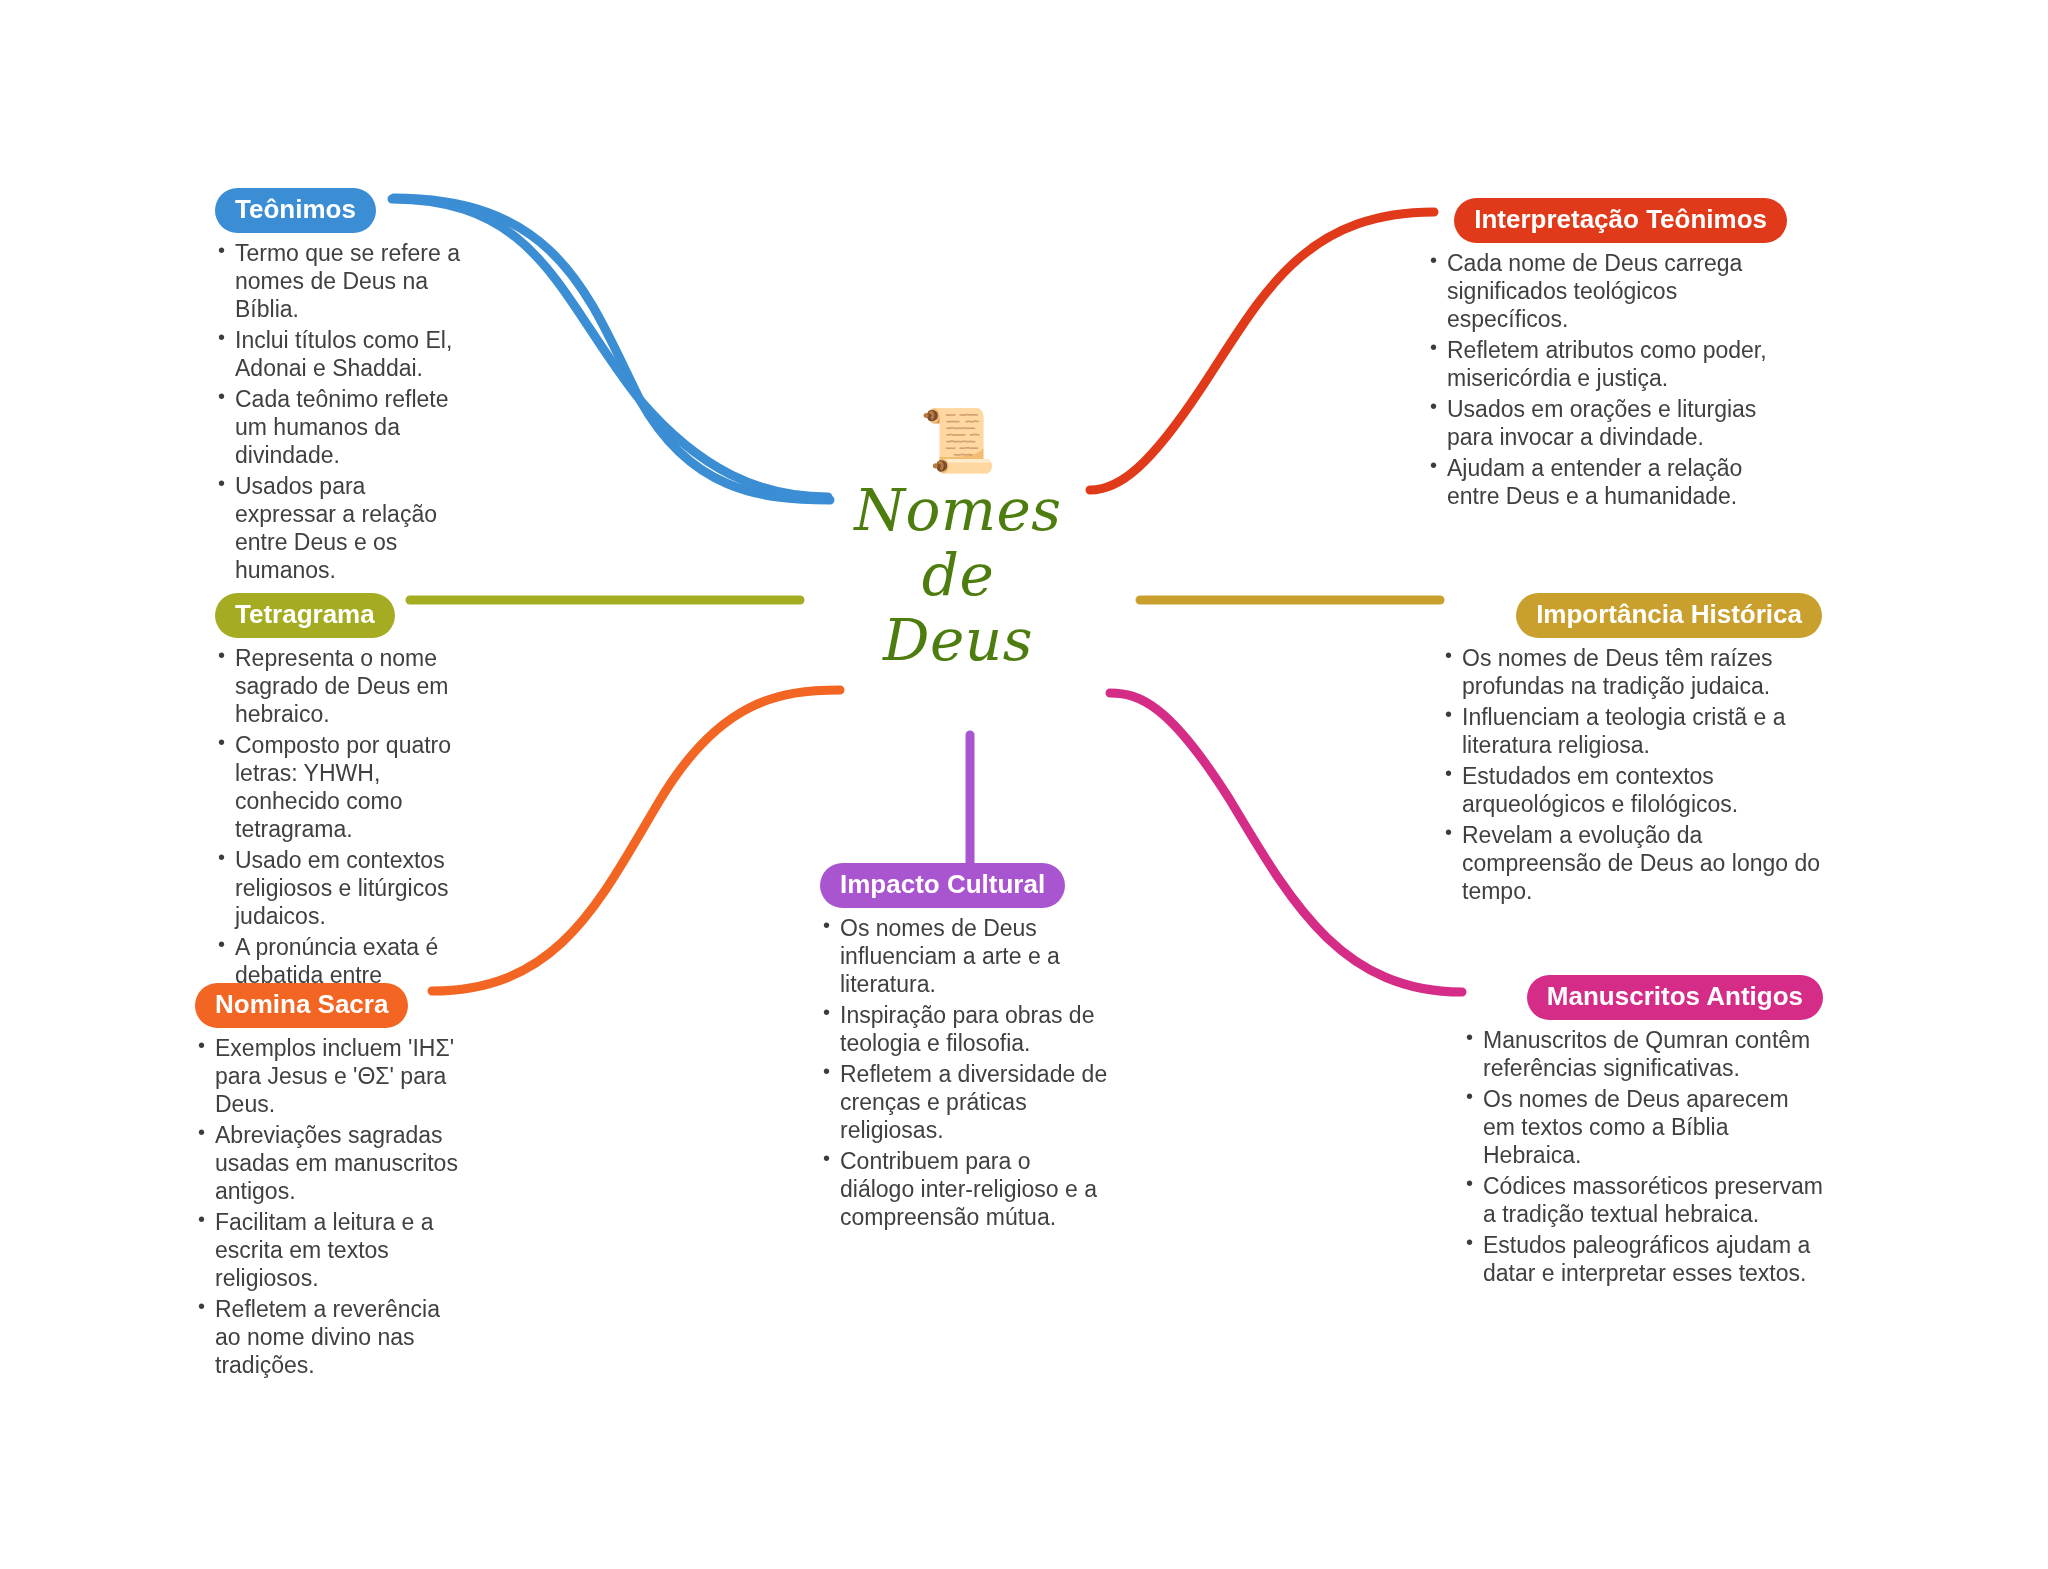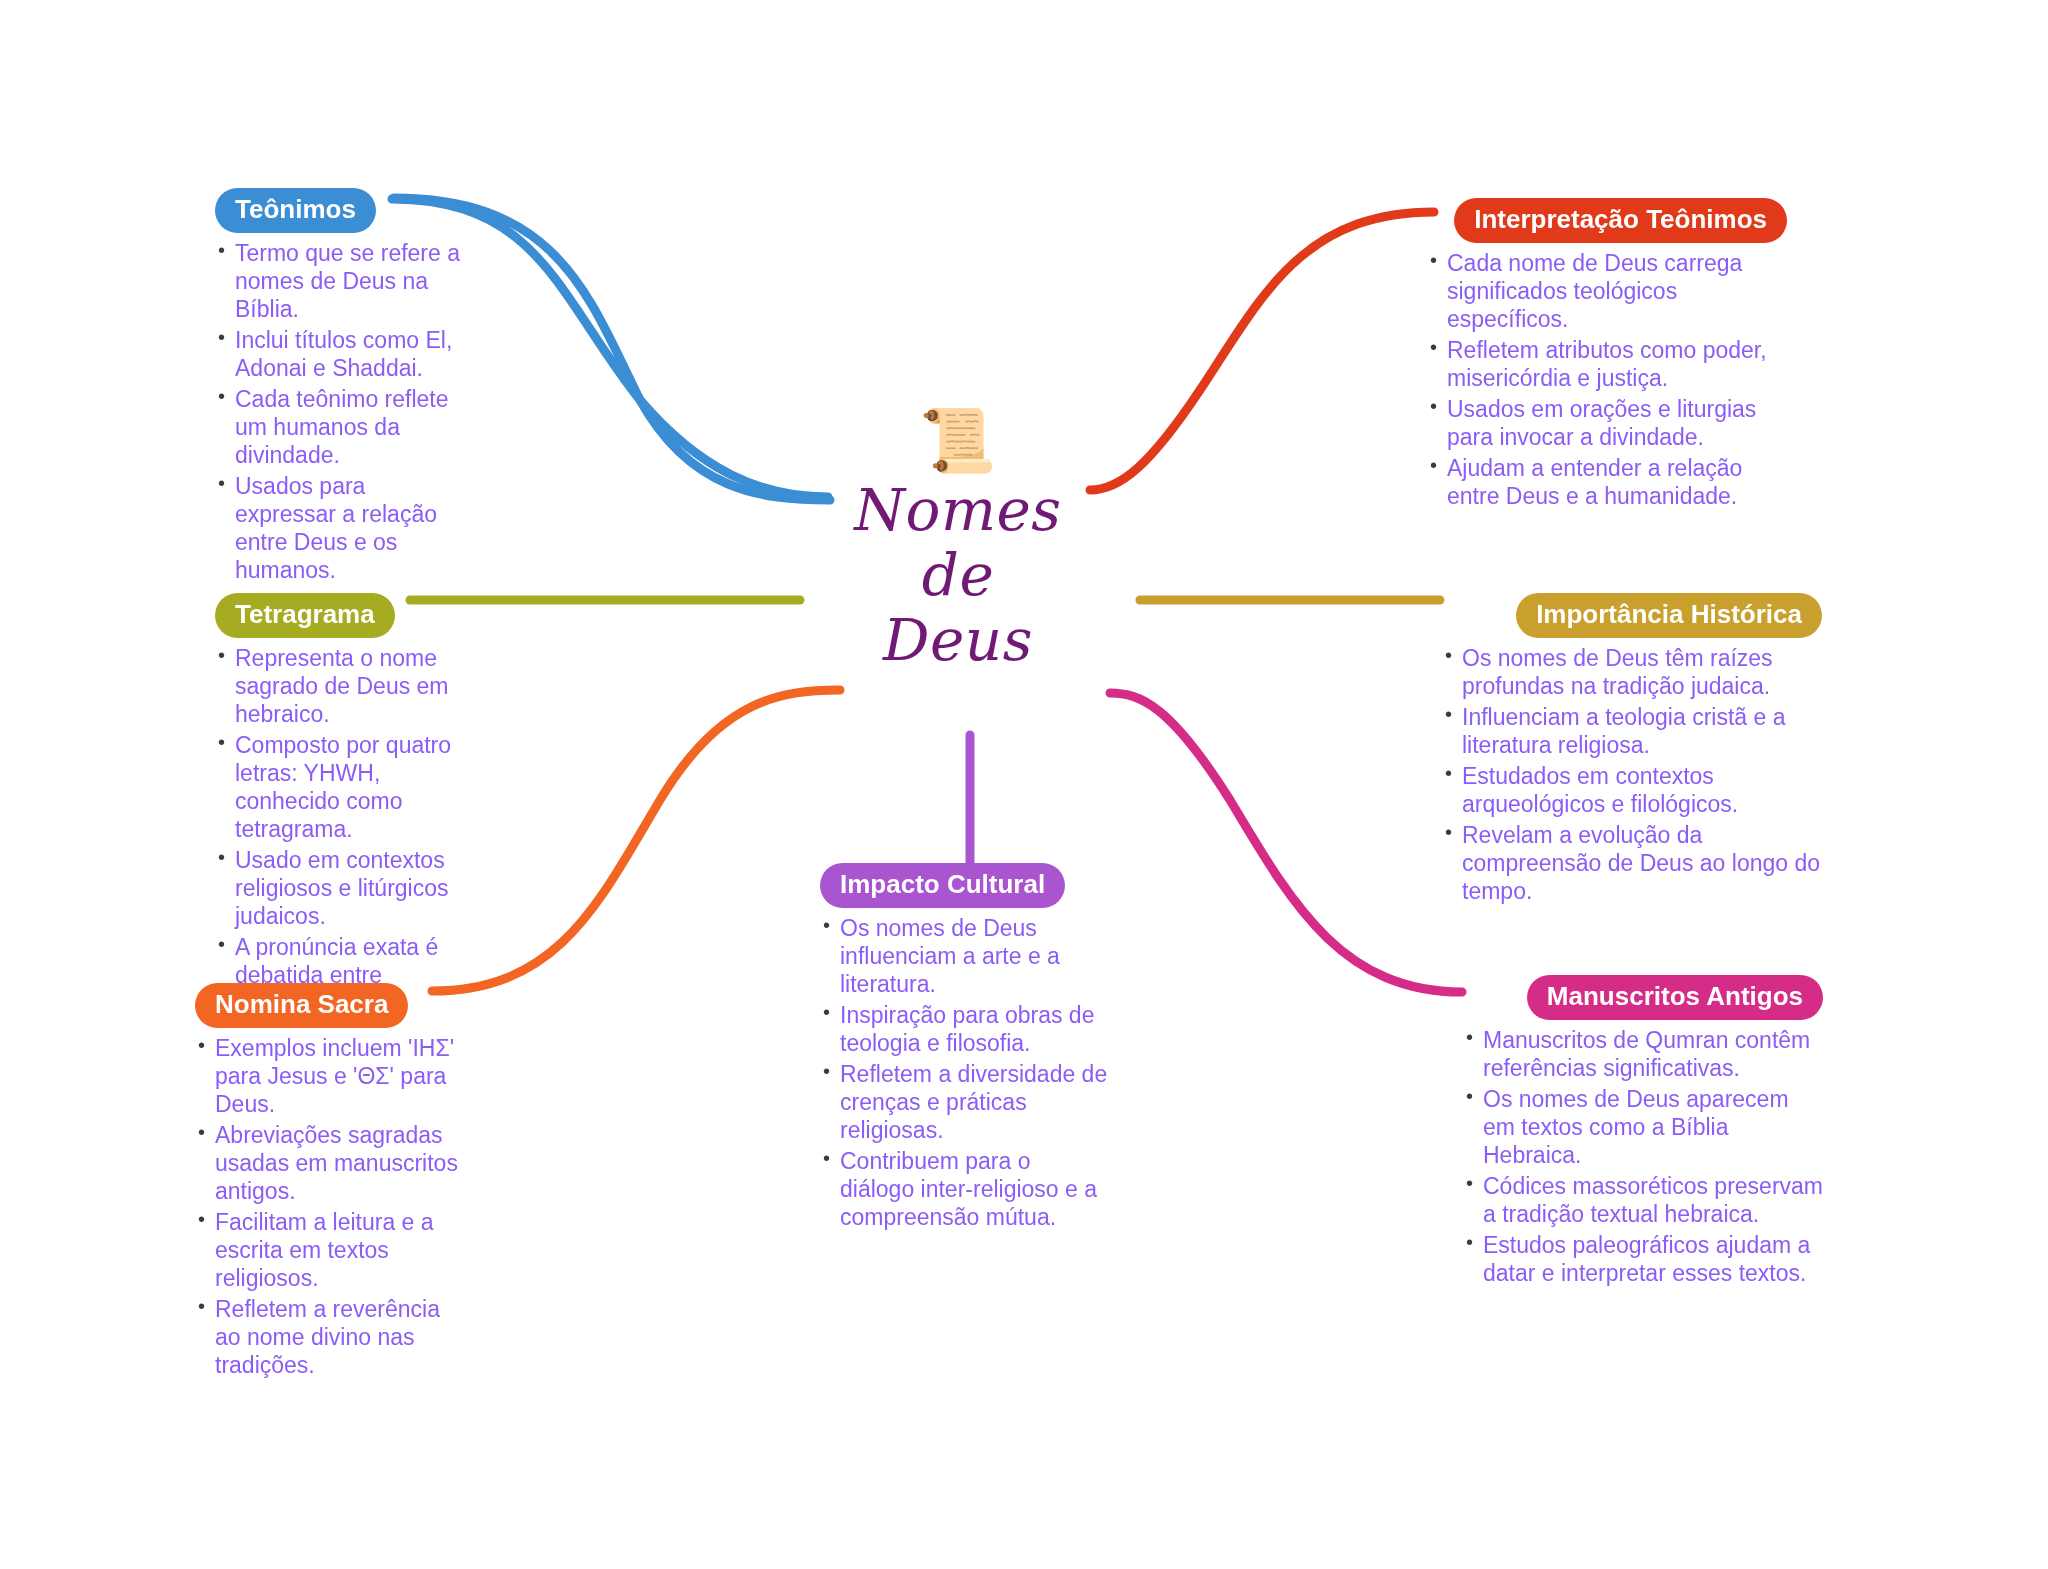--- a/index.html
+++ b/index.html
@@ -47,21 +47,21 @@
     display: block;
     margin: 0 auto 6px auto;
     font-family: "DejaVu Sans", sans-serif;
   }
   .center-title {
     font-family: "DejaVu Serif", serif;
     font-style: italic;
     font-weight: 400;
     font-size: 58px;
     line-height: 1.12;
-    color: #701a75;
+    color: #4d7c0f;
     letter-spacing: 0.5px;
     white-space: pre-line;
   }
 
   
   .branch {
     position: absolute;
     width: 300px;
   }
 
@@ -84,21 +84,21 @@
     list-style: none;
     margin: 6px 0 0 0;
     padding: 0;
   }
   ul.bullets li {
     position: relative;
     padding-left: 20px;
     margin-bottom: 3px;
     font-size: 23px;
     line-height: 1.22;
-    color: #8b5cf6;
+    color: #404040;
   }
   ul.bullets li::before {
     content: "\2022";
     position: absolute;
     left: 3px;
     top: -1px;
     font-size: 20px;
     color: #3c3c3c;
   }
 

